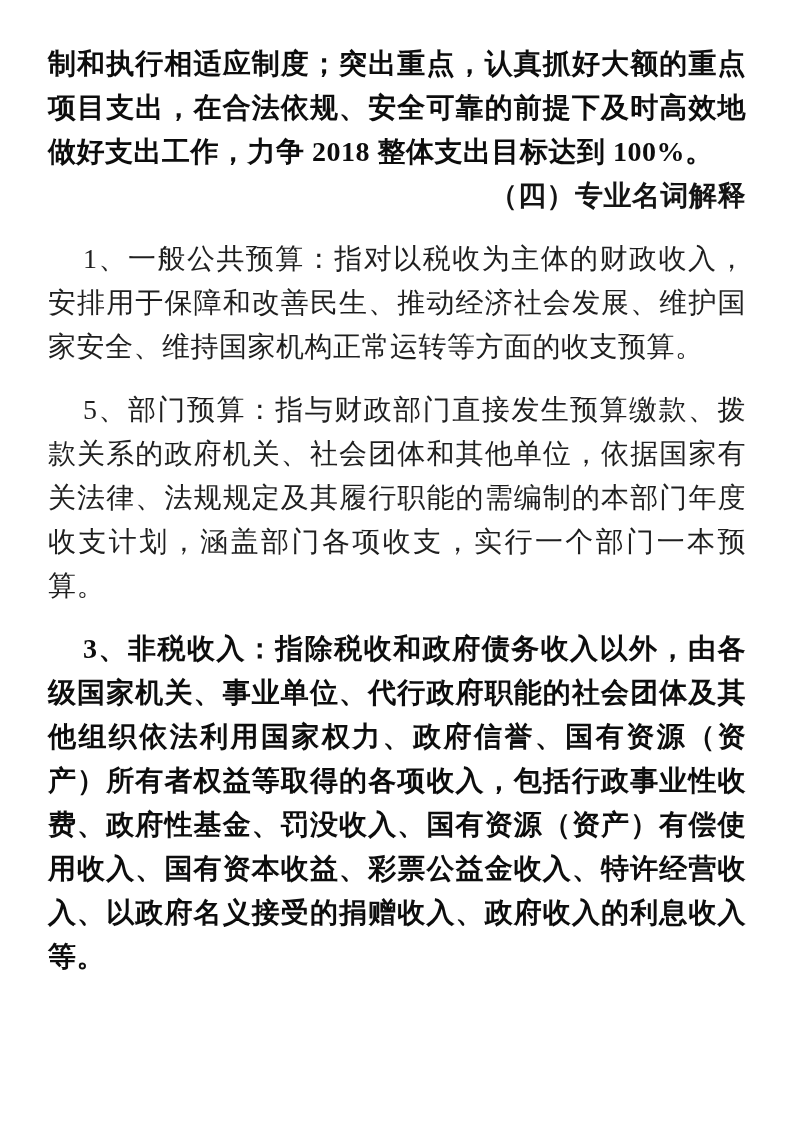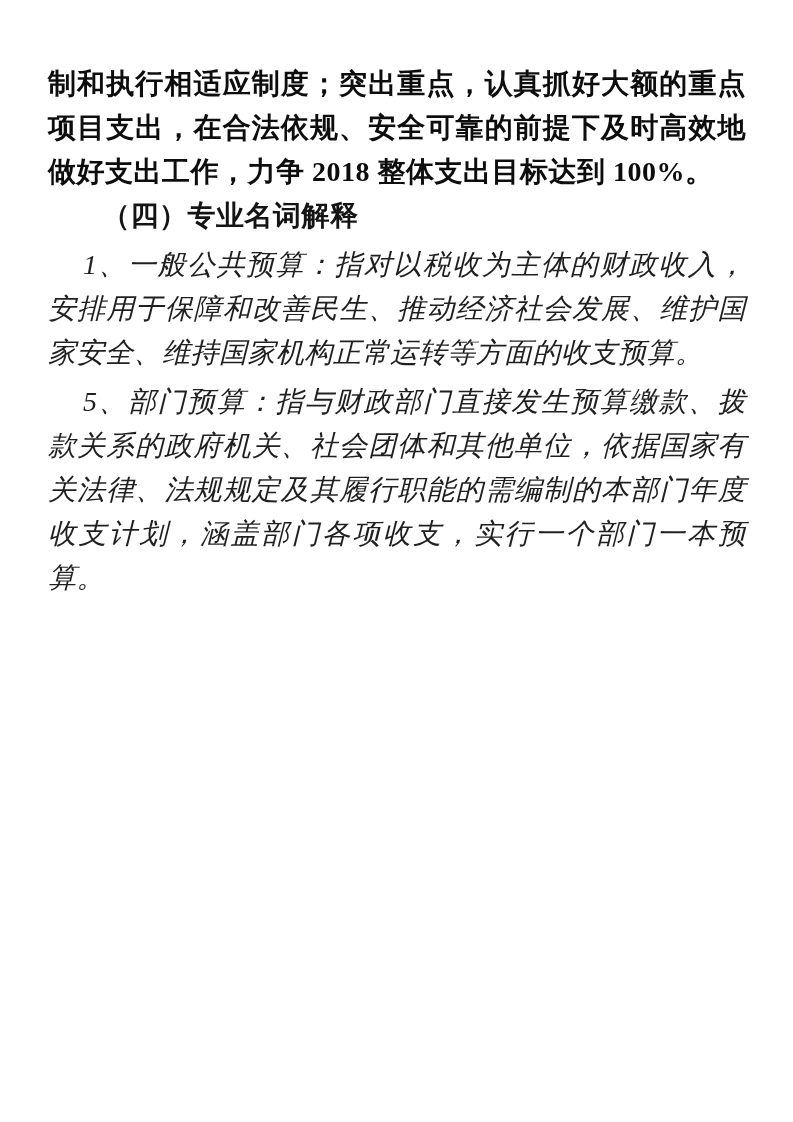--- a/index.html
+++ b/index.html
@@ -33,37 +33,36 @@
     font-weight: 600;
     color: #0d0d0d;
   }
   .para.light {
     font-weight: 400;
     color: #1f1f1f;
   }
   .para.heading {
     text-indent: 54px;
     font-weight: 600;
-    text-align: left;
+    text-align: right;
   }
   .para.continuation {
     text-indent: 0;
-    margin-top: 20px;
   }
   .para.term {
     text-indent: 35px;
-    margin-top: 5px;
-    font-style: italic;
+    margin-top: 19px;
   }
 </style>
 </head>
 <body>
 
 <div class="page">
   <p class="para continuation strong">制和执行相适应制度；突出重点，认真抓好大额的重点项目支出，在合法依规、安全可靠的前提下及时高效地做好支出工作，力争 2018 整体支出目标达到 100%。</p>
 
   <p class="para heading">（四）专业名词解释</p>
 
   <p class="para term light">1、一般公共预算：指对以税收为主体的财政收入，安排用于保障和改善民生、推动经济社会发展、维护国家安全、维持国家机构正常运转等方面的收支预算。</p>
 
   <p class="para term light">5、部门预算：指与财政部门直接发生预算缴款、拨款关系的政府机关、社会团体和其他单位，依据国家有关法律、法规规定及其履行职能的需编制的本部门年度收支计划，涵盖部门各项收支，实行一个部门一本预算。</p>
 
+  <p class="para term strong">3、非税收入：指除税收和政府债务收入以外，由各级国家机关、事业单位、代行政府职能的社会团体及其他组织依法利用国家权力、政府信誉、国有资源（资产）所有者权益等取得的各项收入，包括行政事业性收费、政府性基金、罚没收入、国有资源（资产）有偿使用收入、国有资本收益、彩票公益金收入、特许经营收入、以政府名义接受的捐赠收入、政府收入的利息收入等。</p>
 </div>
 
 </body></html>

